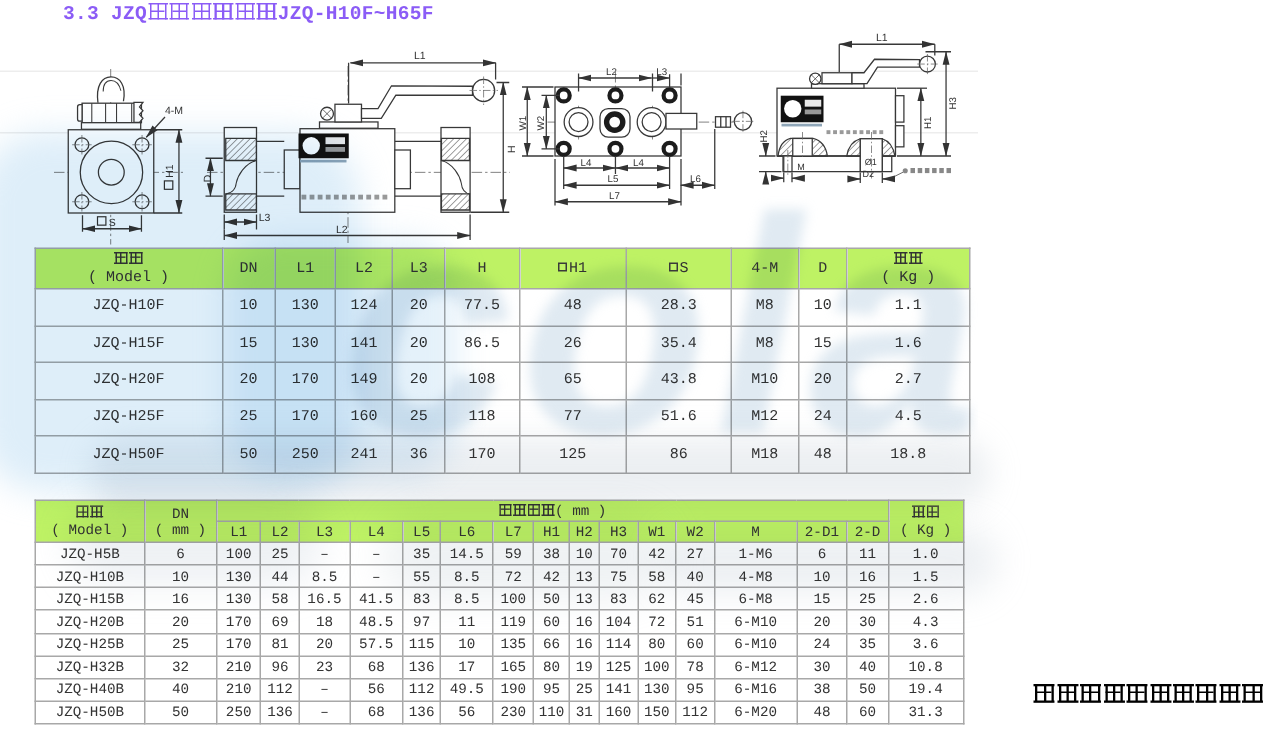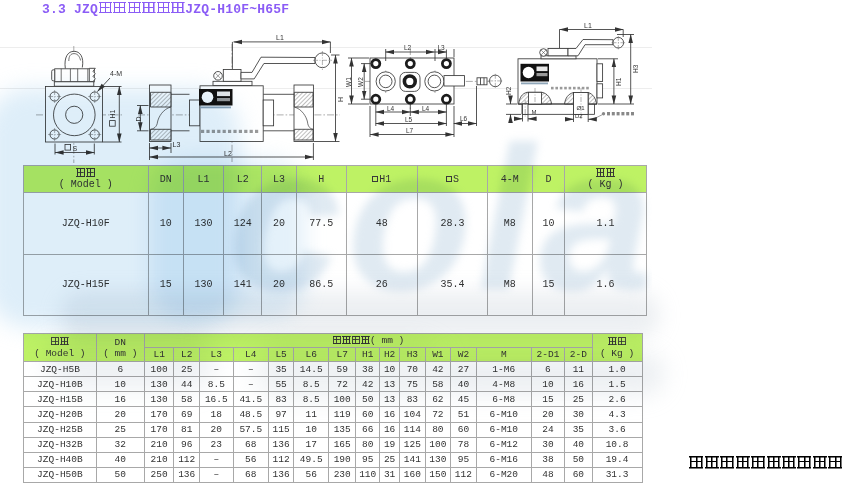--- a/index.html
+++ b/index.html
@@ -381,24 +381,63 @@
         <td>141</td>
         <td>20</td>
         <td>86.5</td>
         <td>26</td>
         <td>35.4</td>
         <td>M8</td>
         <td>15</td>
         <td>1.6</td>
       </tr>
 
-
-
-
-
+<tr>
+        <td>JZQ-H20F</td>
+        <td>20</td>
+        <td>170</td>
+        <td>149</td>
+        <td>20</td>
+        <td>108</td>
+        <td>65</td>
+        <td>43.8</td>
+        <td>M10</td>
+        <td>20</td>
+        <td>2.7</td>
+      </tr>
+
+<tr>
+        <td>JZQ-H25F</td>
+        <td>25</td>
+        <td>170</td>
+        <td>160</td>
+        <td>25</td>
+        <td>118</td>
+        <td>77</td>
+        <td>51.6</td>
+        <td>M12</td>
+        <td>24</td>
+        <td>4.5</td>
+      </tr>
+
+
+
+<tr>
+        <td>JZQ-H50F</td>
+        <td>50</td>
+        <td>250</td>
+        <td>241</td>
+        <td>36</td>
+        <td>170</td>
+        <td>125</td>
+        <td>86</td>
+        <td>M18</td>
+        <td>48</td>
+        <td>18.8</td>
+      </tr>
 
 </tbody>
   </table>
 
 <table id="t2" class="abs" style="width:619px;height:150px">
 <colgroup>
       <col style="width:72.8px">
       <col style="width:48.0px">
       <col style="width:29.7px">
       <col style="width:25.4px">

